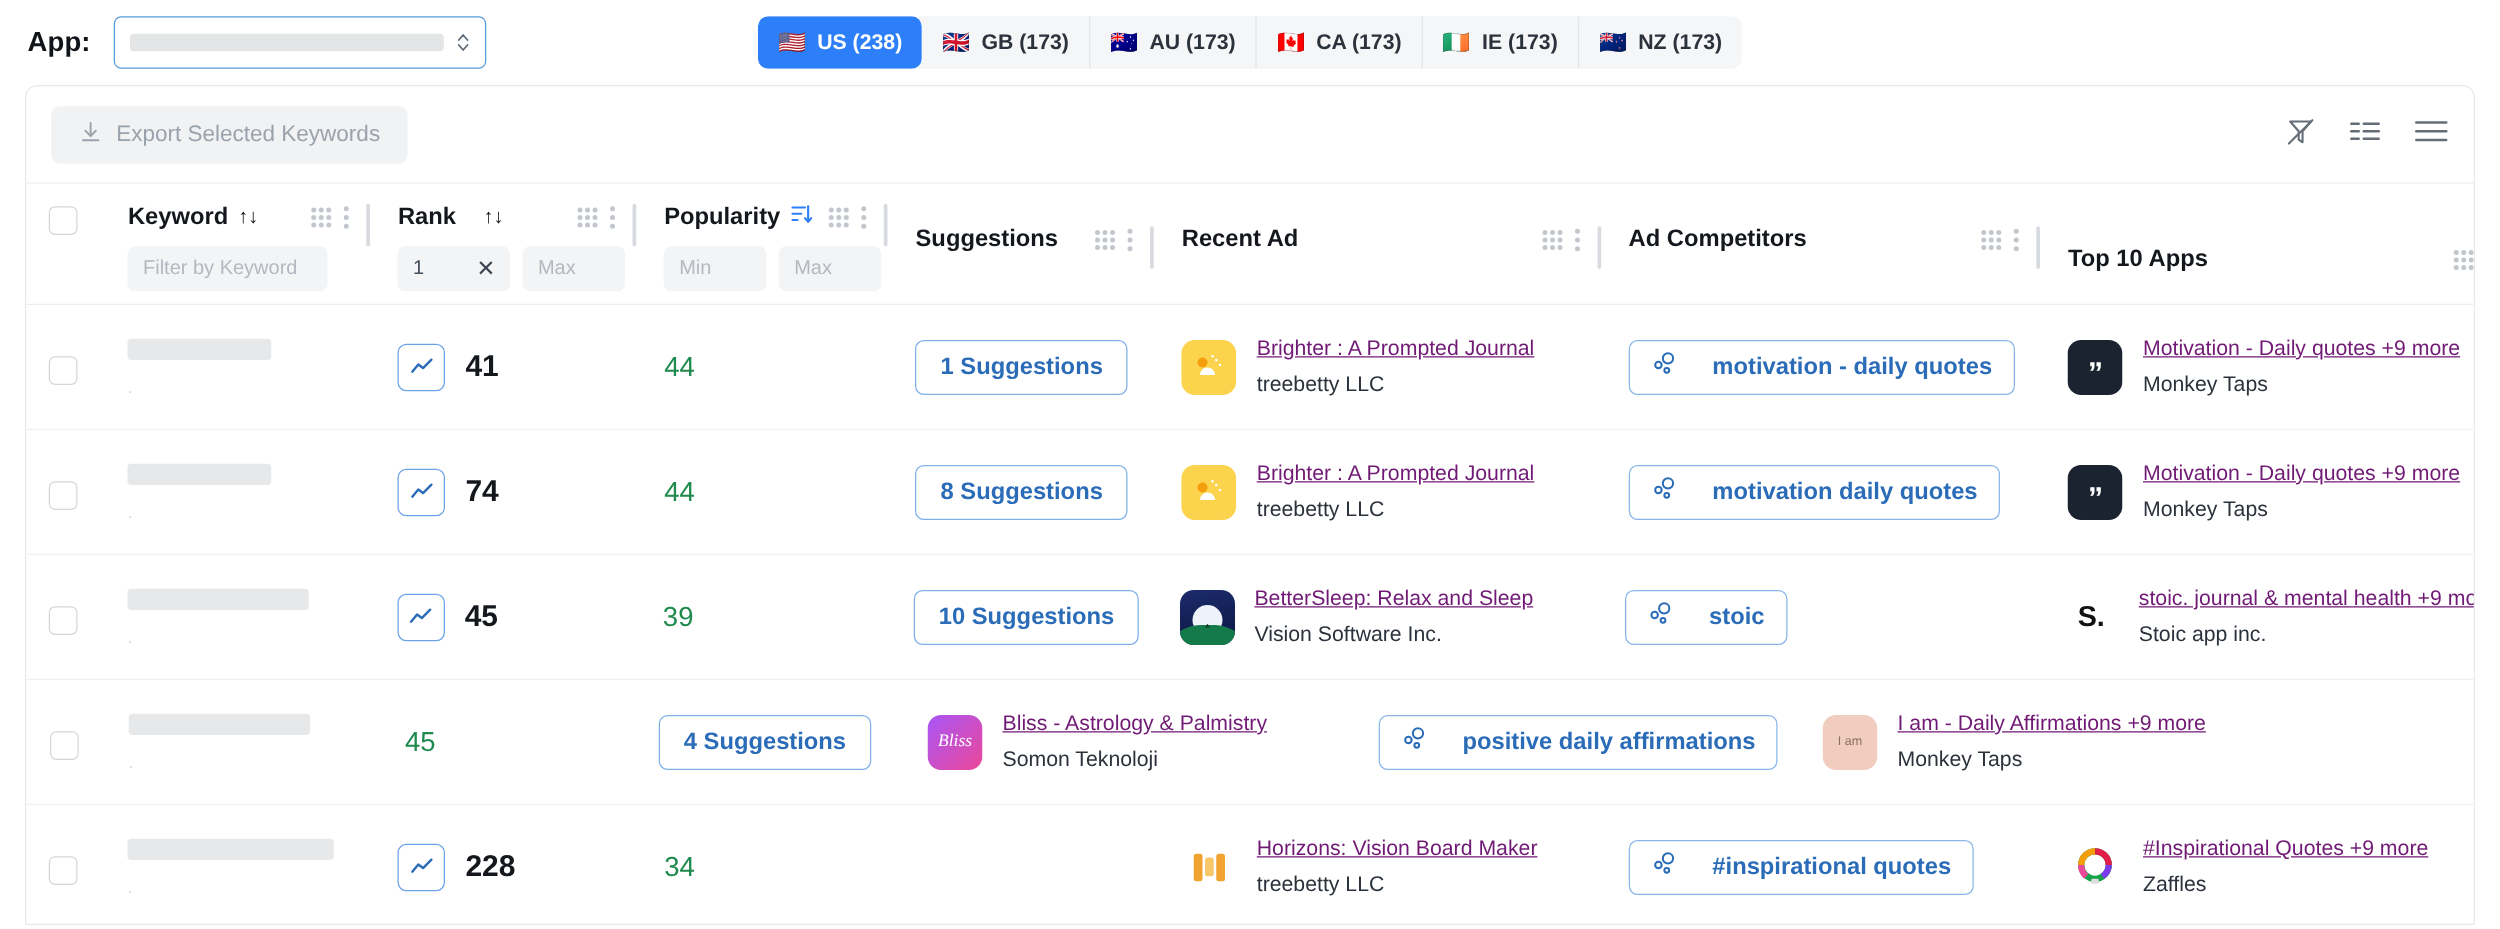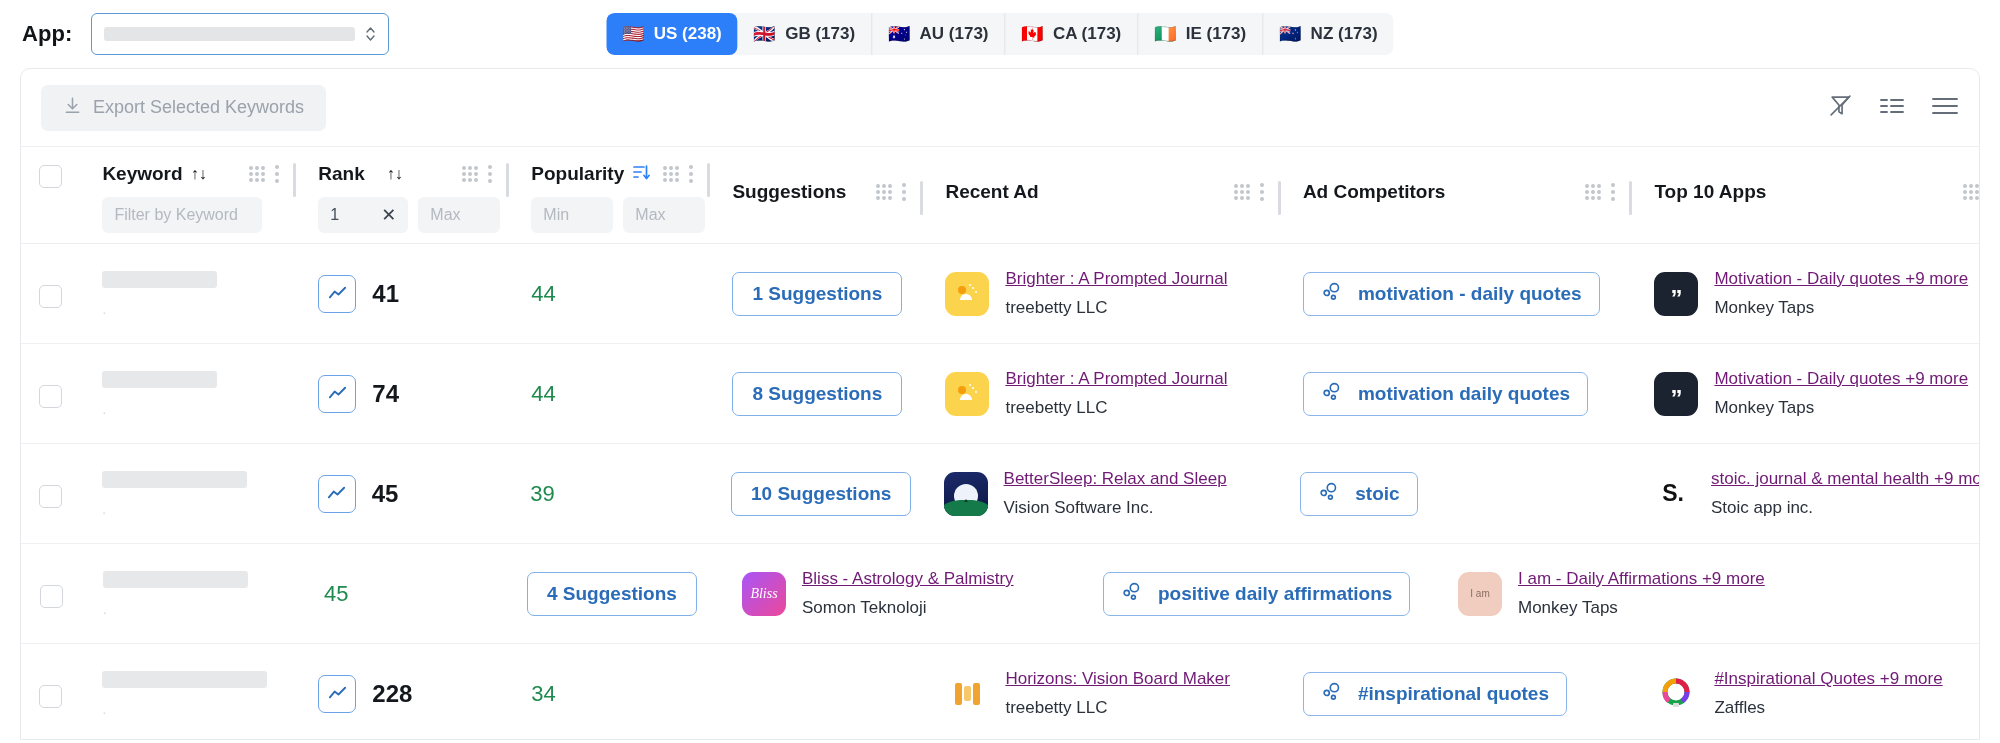--- a/index.html
+++ b/index.html
@@ -215,21 +215,21 @@
     text-decoration: underline;
     white-space: nowrap;
   }
   .appdev { font-size: 17px; color: #2b323b; white-space: nowrap; }
 
   .comp-btn {
     border: 1px solid #8ab6ea;
     border-radius: 7px;
     height: 44px;
     padding: 0 17px;
-    display: inline-flex; align-items: center; gap: 16px;
+    display: inline-flex; align-items: center; gap: 28px;
     color: #2b6cb8;
     font-size: 19px; font-weight: bold;
     background: #fff;
     font-family: inherit;
     white-space: nowrap;
   }
 
   
   .w-kw   { width: 215px; }
   .w-rank { width: 212px; }
@@ -505,21 +505,21 @@
                 <i></i>
                 <i></i>
               </span>
           </span>
         </div>
       </div>
 
       <div class="vsep" style="margin-top:22px"></div>
 
       <div class="hcol w-top">
-        <div class="hcol-title" style="margin-top:18px">
+        <div class="hcol-title" style="margin-top:34px">
           <span>Top 10 Apps</span>
           <span class="hc-tools" style="padding-right:0">
             <span class="grip">
               <i></i>
                 <i></i>
                 <i></i>
                 <i></i>
                 <i></i>
                 <i></i>
                 <i></i>

